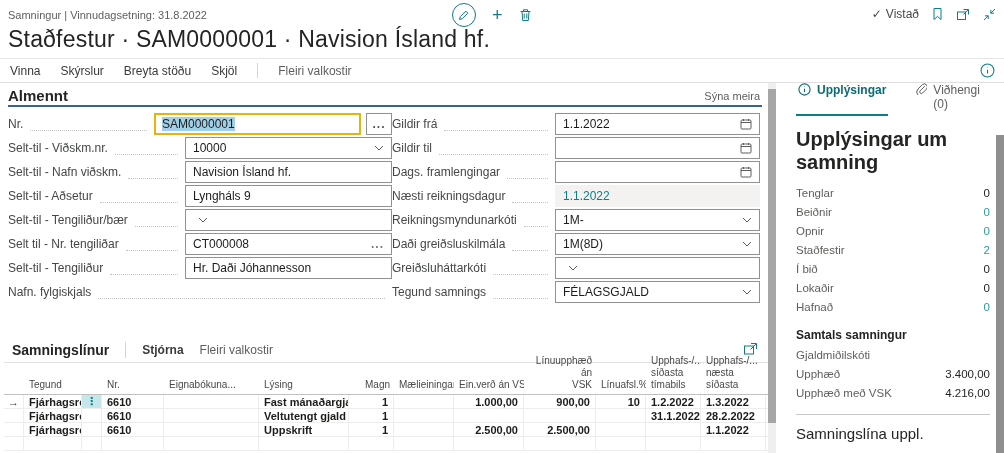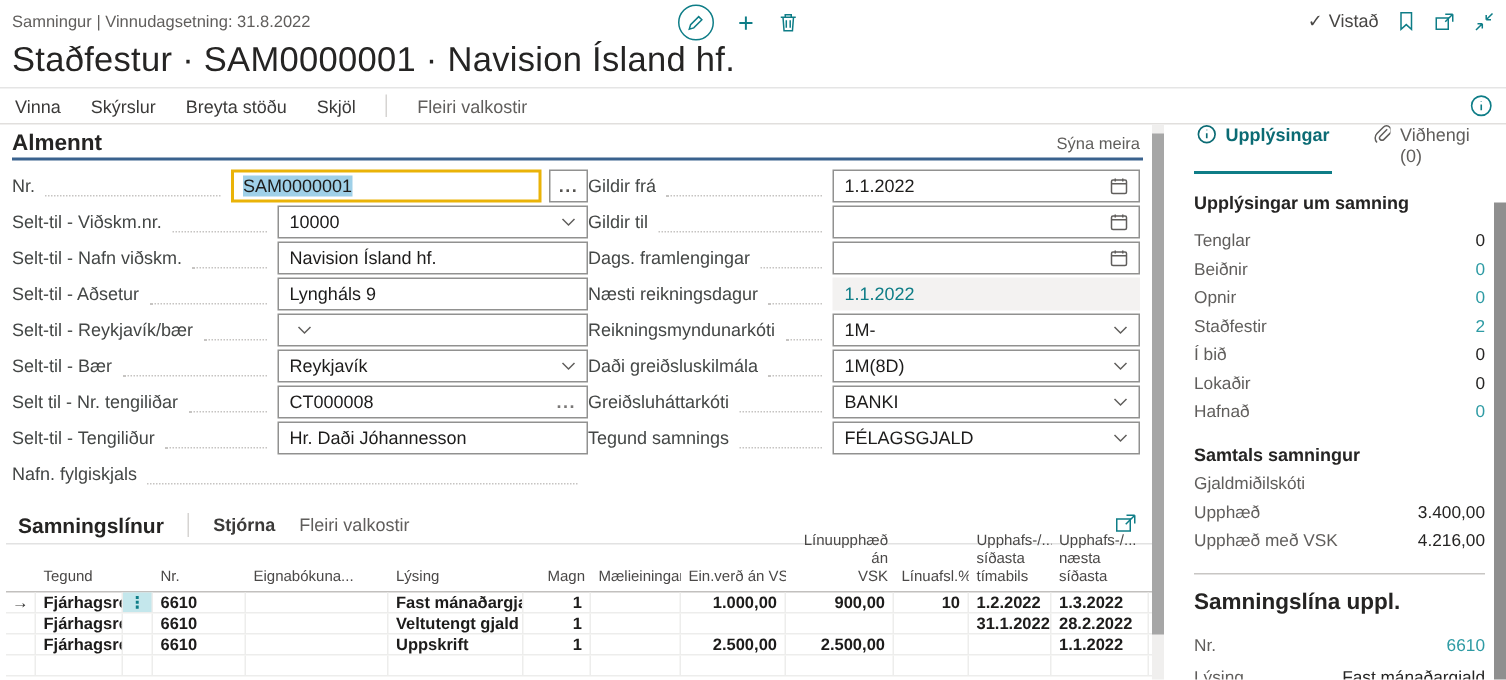--- a/index.html
+++ b/index.html
@@ -67,29 +67,29 @@
   .w0{width:20px}.w1{width:58px}.w2{width:20px}.w3{width:62px}.w4{width:95px}.w5{width:90px}.w6{width:45px}.w7{width:60px}.w8{width:70px}.w9{width:72px}.w10{width:50px}.w11{width:55px}.w12{width:65px}.w1-2{width:78px}
   
   .main-scroll{position:absolute;left:768px;top:83px;width:8px;height:370px;background:#f0efee}
   .main-thumb{margin-top:6px;width:8px;height:334px;background:#a6a6a6}
   
   .factbox{position:absolute;left:776px;top:83px;width:220px;height:370px;overflow:hidden}
   .fb-inner{padding:0 6px 0 20px}
   .fb-tabs{height:33px;display:flex;gap:26px;align-items:stretch}
   .fb-tab{font-size:12px;display:flex;gap:6px;align-items:flex-start;color:var(--muted);border-bottom:2px solid transparent;padding:0 2px}
   .fb-tab.active{color:#0b6b74;font-weight:700;border-bottom-color:var(--accent)}
-  .fb-h1{font-size:12px;font-weight:700;margin:12px 0 9px}
+  .fb-h1{font-size:20px;font-weight:700;margin:12px 0 9px}
   .fb-row{display:flex;justify-content:space-between;align-items:center;height:19px;font-size:11.5px}
   .fb-row.tall{height:21px}
   .fb-label{color:var(--muted)}
   .fb-val{color:var(--txt)}
   .fb-val.link{color:var(--link)}
   .fb-h2{font-size:12px;font-weight:700;margin:12px 0 3px}
   .fb-div{border-top:1px solid #c8c6c4;margin:12px 0 10px}
-  .fb-h3{font-size:15px;font-weight:700;margin:0 0 10px}
+  .fb-h3{font-size:15px;font-weight:400;margin:0 0 10px}
   .fb-scroll{position:absolute;left:996px;top:135px;width:8px;height:318px;background:#8f8f8f}
   svg{display:block}
 </style>
 </head>
 <body>
 
 <div class="topbar">
   <span class="ctx">Samningur | Vinnudagsetning: 31.8.2022</span>
   <div class="cmd-center">
     <span class="pencil-ring">
@@ -188,35 +188,23 @@
           </div>
       </div>
       <div class="frow">
         <span class="flabel">Selt-til - Aðsetur</span>
           <span class="leader"></span>
         <div class="fbox">
             <span class="fval">Lyngháls 9</span>
           </div>
       </div>
       <div class="frow">
-        <span class="flabel">Selt-til - Reykjavík/bær</span>
-          <span class="leader"></span>
-        <div class="fbox">
-            <span class="ctrl">
-              <svg width="10" height="6" viewBox="0 0 10 6">
-                <path d="M1 1l4 4 4-4" fill="none" stroke="currentColor"></path>
-              </svg>
-            </span>
-          </div>
-      </div>
-      <div class="frow">
-        <span class="flabel">Selt-til - Bær</span>
-          <span class="leader"></span>
-        <div class="fbox">
-            <span class="fval">Reykjavík</span>
+        <span class="flabel">Selt-til - Tengiliður/bær</span>
+          <span class="leader"></span>
+        <div class="fbox">
             <span class="ctrl">
               <svg width="10" height="6" viewBox="0 0 10 6">
                 <path d="M1 1l4 4 4-4" fill="none" stroke="currentColor"></path>
               </svg>
             </span>
           </div>
       </div>
       <div class="frow">
         <span class="flabel">Selt til - Nr. tengiliðar</span>
           <span class="leader"></span>
@@ -306,21 +294,20 @@
               <svg width="10" height="6" viewBox="0 0 10 6">
                 <path d="M1 1l4 4 4-4" fill="none" stroke="currentColor"></path>
               </svg>
             </span>
           </div>
       </div>
       <div class="frow">
         <span class="flabel">Greiðsluháttarkóti</span>
           <span class="leader"></span>
         <div class="fbox">
-            <span class="fval">BANKI</span>
             <span class="ctrl">
               <svg width="10" height="6" viewBox="0 0 10 6">
                 <path d="M1 1l4 4 4-4" fill="none" stroke="currentColor"></path>
               </svg>
             </span>
           </div>
       </div>
       <div class="frow">
         <span class="flabel">Tegund samnings</span>
           <span class="leader"></span>

